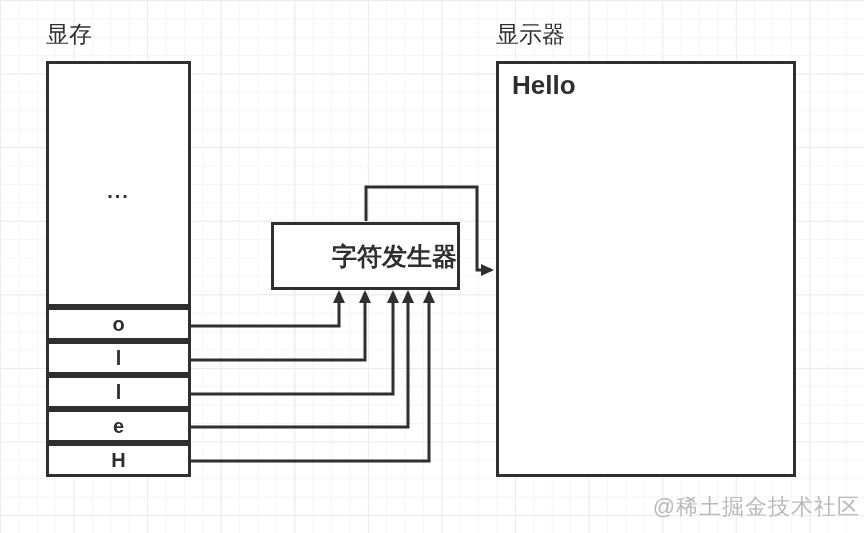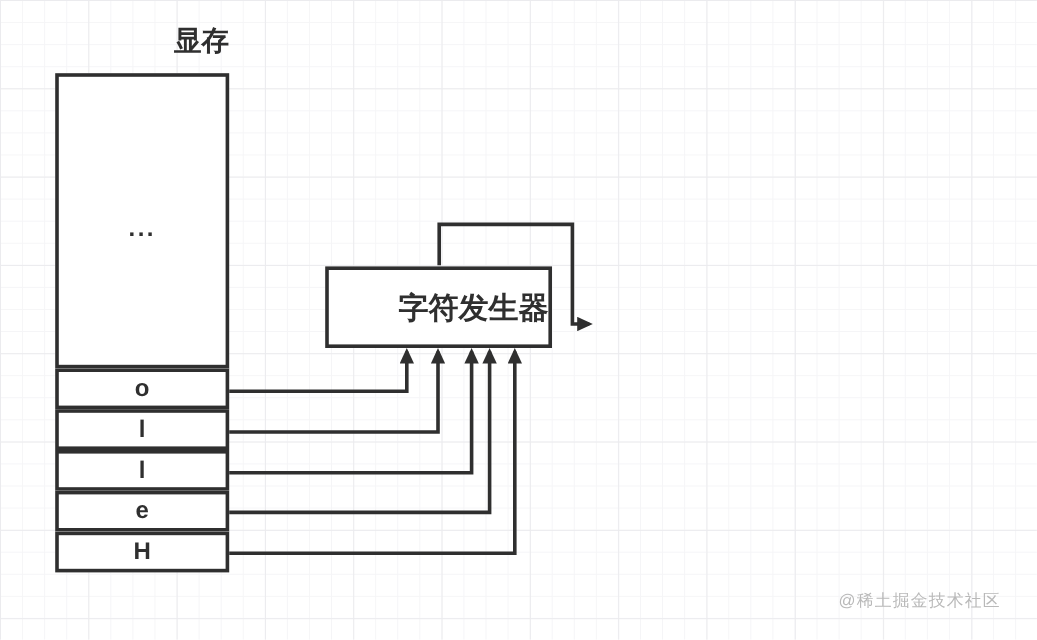--- a/index.html
+++ b/index.html
@@ -16,24 +16,24 @@
     
     background-image:
       linear-gradient(#ebebee 1px, transparent 1px),
       linear-gradient(90deg, #ebebee 1px, transparent 1px),
       linear-gradient(#f5f5f7 1px, transparent 1px),
       linear-gradient(90deg, #f5f5f7 1px, transparent 1px);
     background-size: 73.6px 73.6px, 73.6px 73.6px, 18.4px 18.4px, 18.4px 18.4px;
   }
   .title {
     position: absolute;
-    font-weight: bold;
+    font-weight: normal;
     font-size: 23px;
     color: #2f2f2f;
-    text-align: right;
+    text-align: left;
     line-height: 28px;
   }
   .memory-title { left: 46px; top: 20px; width: 145px; }
   .display-title { left: 496px; top: 20px; width: 300px; }
 
   .box {
     position: absolute;
     box-sizing: border-box;
     border: 3px solid #2f2f2f;
     background: #ffffff;
@@ -82,48 +82,52 @@
   }
   .connectors {
     position: absolute;
     left: 0; top: 0;
     width: 864px; height: 533px;
     pointer-events: none;
     z-index: 1;
   }
   .watermark {
     position: absolute;
-    right: 30px;
+    right: 4px;
     top: 492px;
-    font-size: 14px;
+    font-size: 22px;
     color: #b9b9b9;
     letter-spacing: 1px;
   }
 </style>
 </head>
 <body>
 
 <div class="canvas">
 
   <div class="title memory-title">显存</div>
+  <div class="title display-title">显示器</div>
 
   <div class="box memory-box">
     <span class="ellipsis">...</span>
   </div>
 
   <div class="cell" style="top:307px">o</div>
   <div class="cell" style="top:341px">l</div>
   <div class="cell" style="top:375px">l</div>
   <div class="cell" style="top:409px">e</div>
   <div class="cell" style="top:443px">H</div>
 
   <div class="box generator-box">
     <span>字符发生器</span>
   </div>
 
+  <div class="box display-box">
+    <div class="display-content">Hello</div>
+  </div>
 
   <svg class="connectors" viewBox="0 0 864 533" xmlns="http://www.w3.org/2000/svg">
     <defs>
       <marker id="arrow" markerUnits="userSpaceOnUse" markerWidth="13" markerHeight="12" refX="10" refY="6" orient="auto">
         <path d="M0,0 L13,6 L0,12 Z" fill="#2f2f2f"></path>
       </marker>
     </defs>
     <g fill="none" stroke="#2f2f2f" stroke-width="3">
       <polyline points="191,326 339,326 339,293" marker-end="url(#arrow)"></polyline>
       <polyline points="191,360 365,360 365,293" marker-end="url(#arrow)"></polyline>

